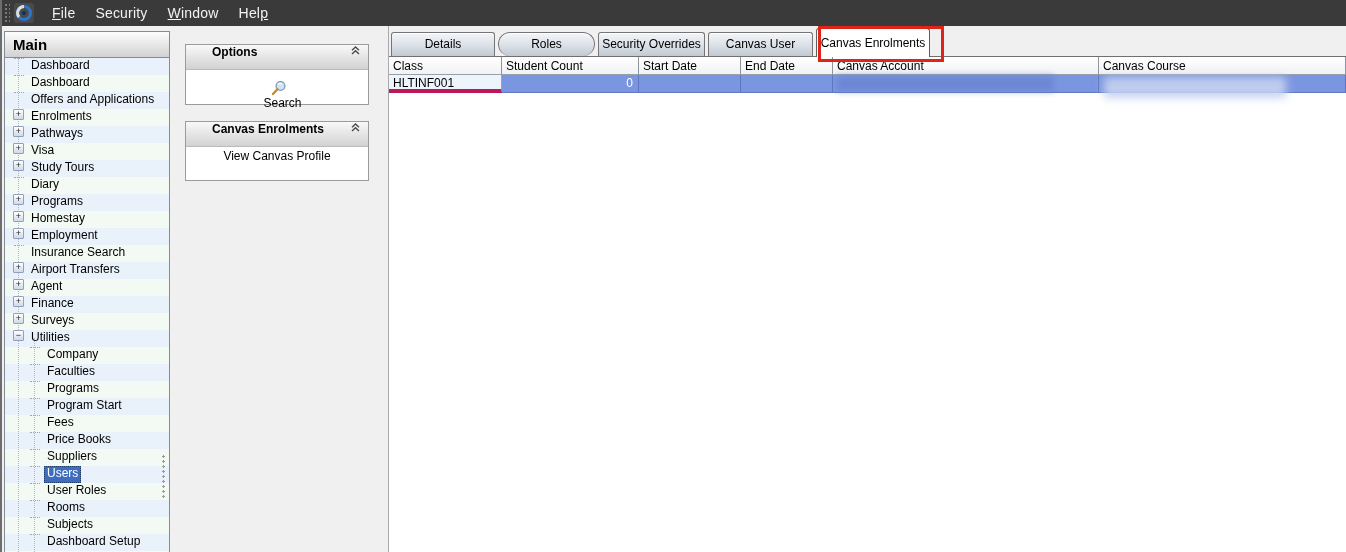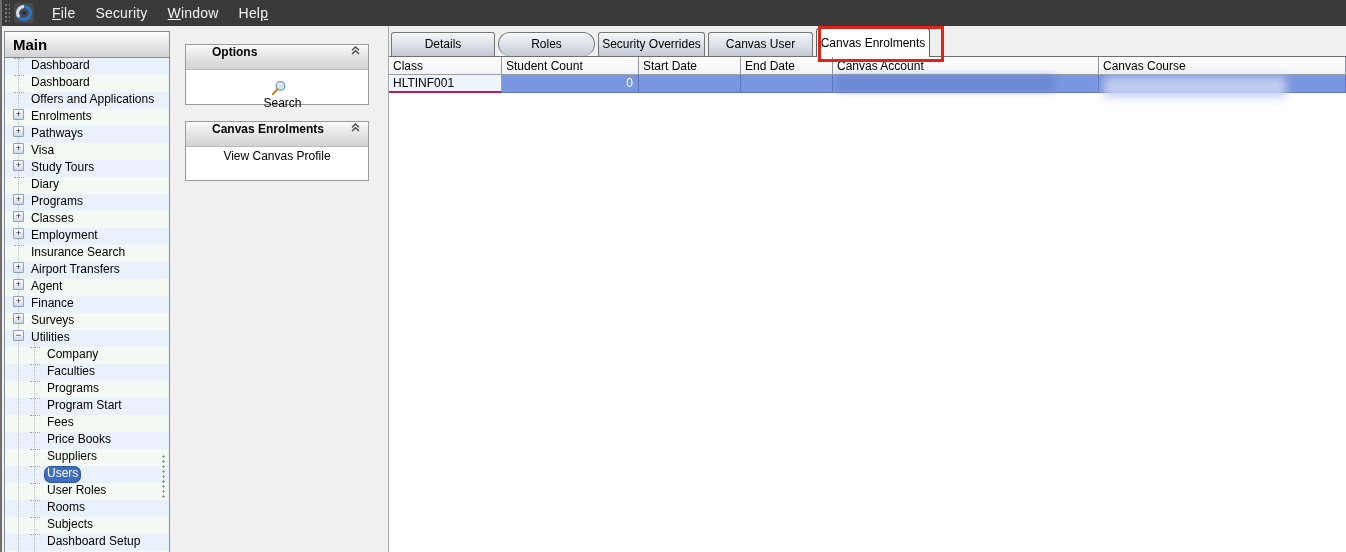--- a/index.html
+++ b/index.html
@@ -33,21 +33,21 @@
   .rail-a { position:absolute; left:13px; top:0; bottom:0; width:0; border-left:1px dotted #aeb8c6; }
   .rail-b { position:absolute; left:29px; top:280px; bottom:0; width:0; border-left:1px dotted #aeb8c6; }
   .titem { position:relative; height:17px; display:flex; cursor:default; white-space:nowrap; }
   .titem .pm { width:11px; height:11px; margin-left:8px; margin-right:4px; flex:0 0 11px;
                border:1px solid #91a0bd; border-radius:1px; background:linear-gradient(#ffffff,#cfd9ea);
                font-size:9px; line-height:9px; text-align:center; color:#222; z-index:1; }
   .titem .stub { width:10px; margin-left:9px; margin-right:4px; border-top:1px dotted #9aa5b5; z-index:1; }
   .titem.child .pm, .titem.child .stub { margin-left:25px; }
   .titem .lbl { padding:0 3px; line-height:14px; }
   .titem.sel .lbl { background:var(--selection_blue,#3e6dc0); color:#fff;
-                    outline:1px dotted #1d3d6e; outline-offset:-1px;border-radius:7px; }
+                    outline:1px dotted #1d3d6e; outline-offset:-1px; }
 
   
   .midpanel { position:absolute; left:170px; top:0; width:215px; bottom:0; background:#f0f0f0; }
   .panel { position:absolute; left:13px; width:184px; background:#fff; border:1px solid #9b9b9b; }
   .panel header { height:25px; display:flex; align-items:flex-start;
                   background:linear-gradient(#f9f9f9,#e7e7e7 45%,#d2d2d2);
                   border-bottom:1px solid #bbb; }
   .ptitle { font-weight:bold; padding-left:26px; }
   .chev { margin-left:auto; margin-right:7px; display:flex; }
   .panel .pbody { position:relative; }
@@ -76,21 +76,21 @@
 
   .grid { position:relative; z-index:1; }
   .ghead { display:flex; height:19px; border-top:1px solid #6f6f6f; border-bottom:1px solid #98a0ab;
            background:linear-gradient(#ffffff,#f1f2f4); }
   .gh { padding:2px 0 0 4px; border-right:1px solid #8e959d; overflow:hidden; white-space:nowrap; cursor:pointer; }
   .grow { display:flex; height:18px; cursor:pointer; }
   .gc { position:relative; overflow:visible; white-space:nowrap; line-height:17px; }
   .c0 { width:113px; } .c1 { width:137px; } .c2 { width:102px; } .c3 { width:92px; }
   .c4 { width:266px; } .c5 { flex:1; }
   .grow .c0 { background:#eef4fc; color:#000; padding-left:4px; border-right:1px solid #9aa3b0;
-              border-bottom:2px solid #be185d; }
+              border-bottom:4px solid #be185d; }
   .grow .blue { background:var(--row_selected_blue,#7b96e0); color:#fff;
                 border-right:1px solid rgba(50,70,140,.4); border-bottom:1px solid rgba(50,70,140,.35); }
   .grow .num { text-align:right; padding-right:5px; }
   .redact { position:absolute; pointer-events:none; }
   .redact-account { left:4px; right:44px; top:1px; bottom:1px; background:#6b86d2; filter:blur(3px); opacity:.9; }
   .redact-course { left:5px; width:74%; top:2px; height:21px; background:#c4d0f0; filter:blur(4px); opacity:.95; }
 
   svg { display:block; }
 </style>
 </head>
@@ -151,21 +151,21 @@
         <div class="titem">
             <span class="stub"></span>
             <span class="lbl">Diary</span>
           </div>
         <div class="titem">
             <span class="pm">+</span>
             <span class="lbl">Programs</span>
           </div>
         <div class="titem">
             <span class="pm">+</span>
-            <span class="lbl">Classes</span>
+            <span class="lbl">Homestay</span>
           </div>
         <div class="titem">
             <span class="pm">+</span>
             <span class="lbl">Employment</span>
           </div>
         <div class="titem">
             <span class="stub"></span>
             <span class="lbl">Insurance Search</span>
           </div>
         <div class="titem">

